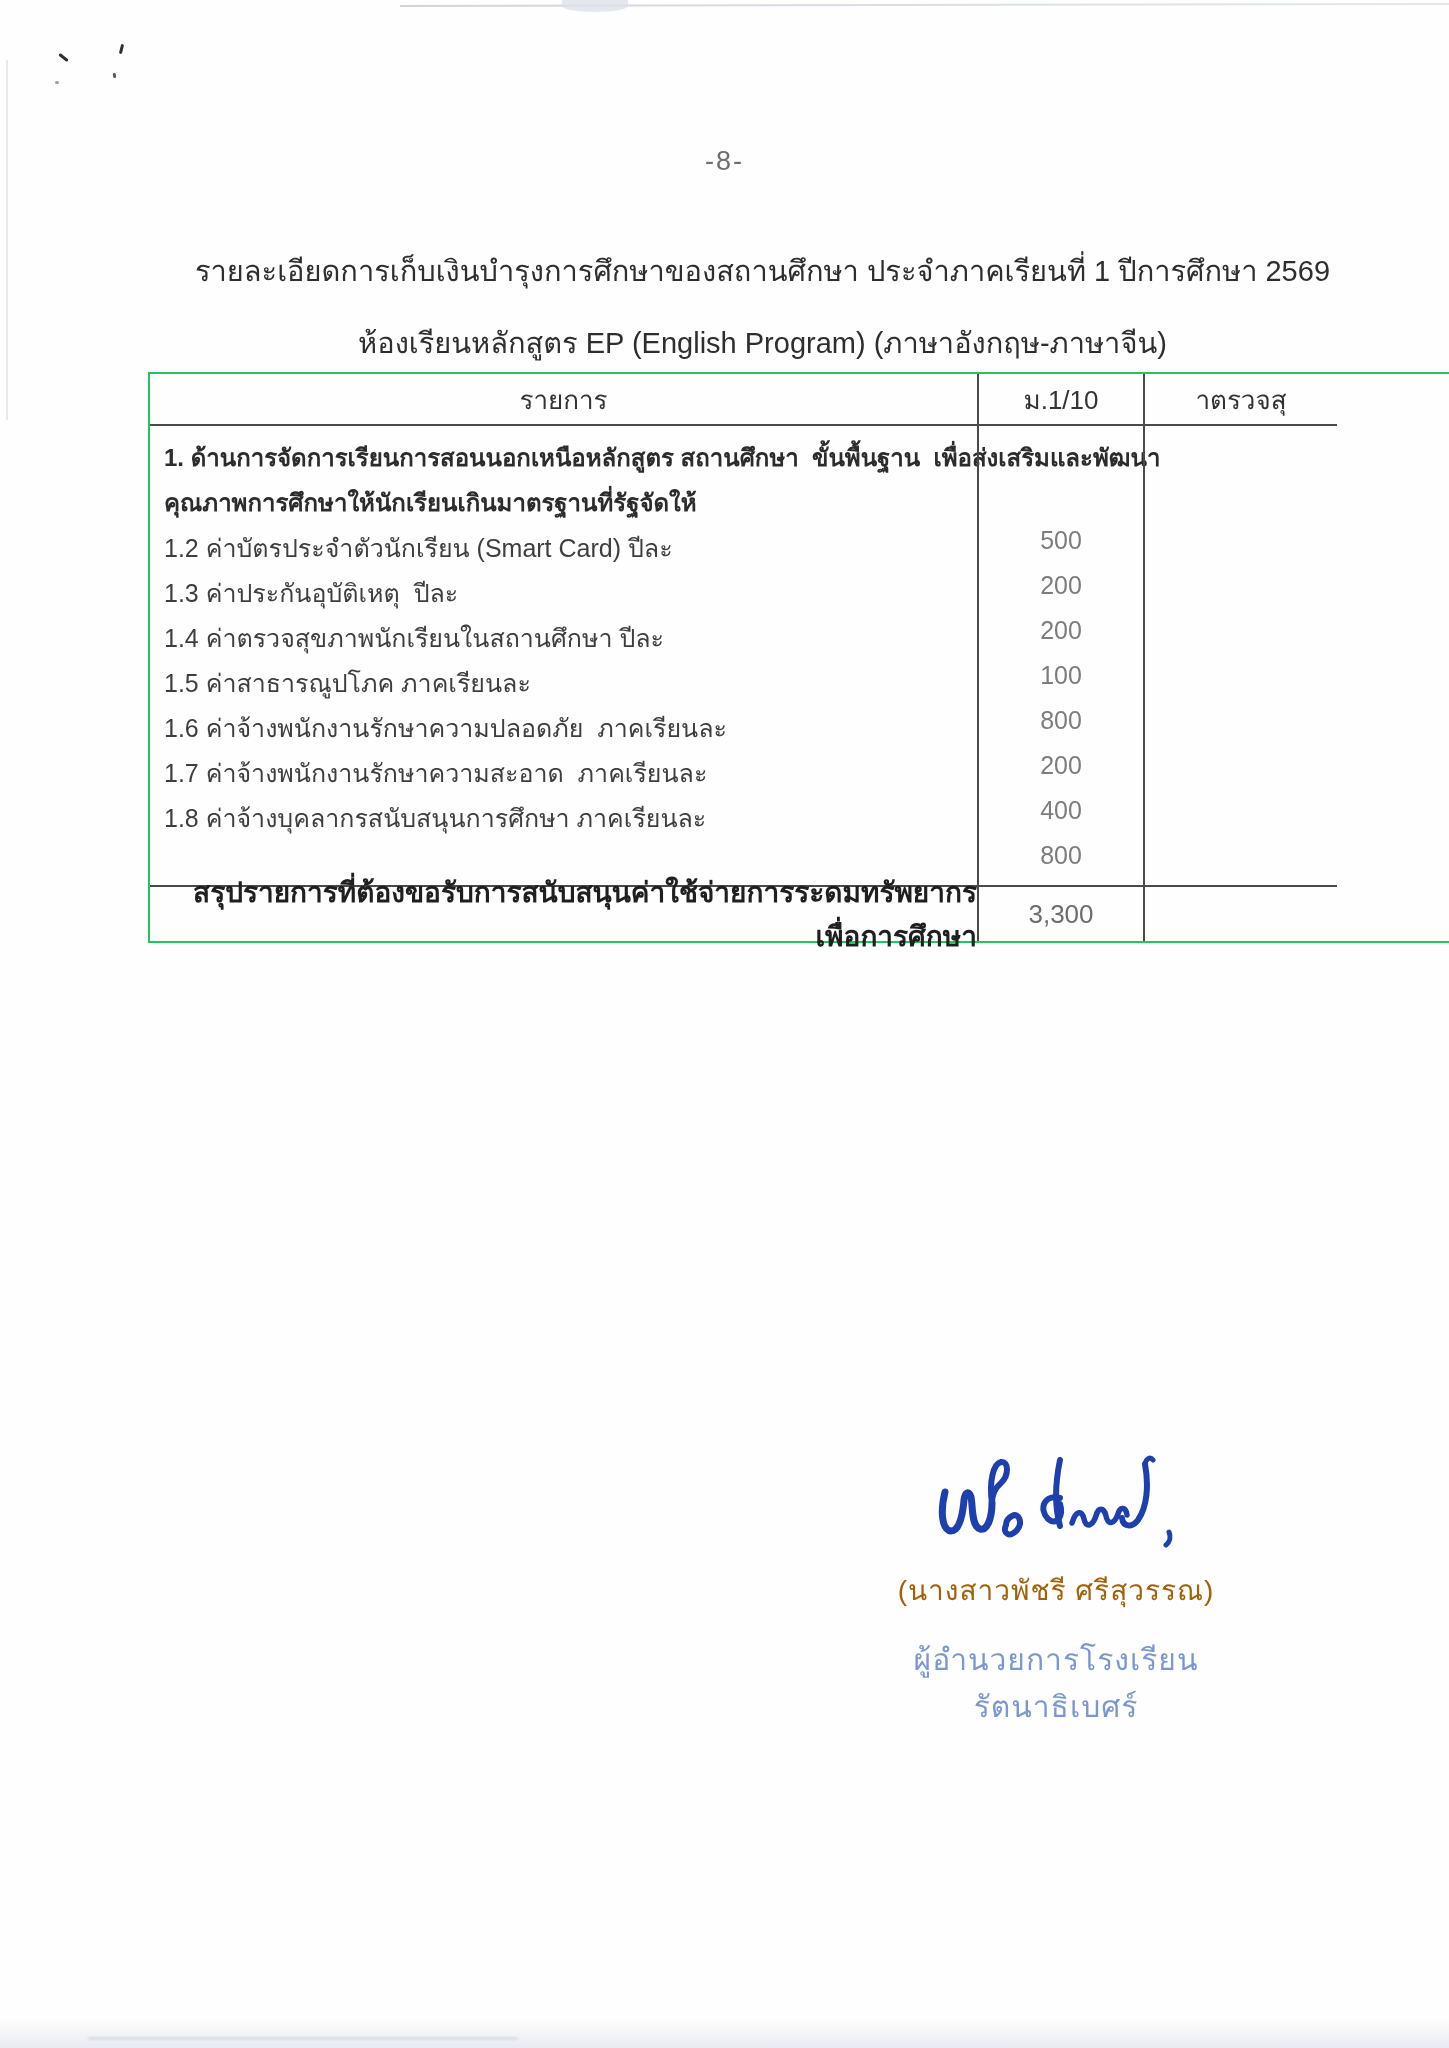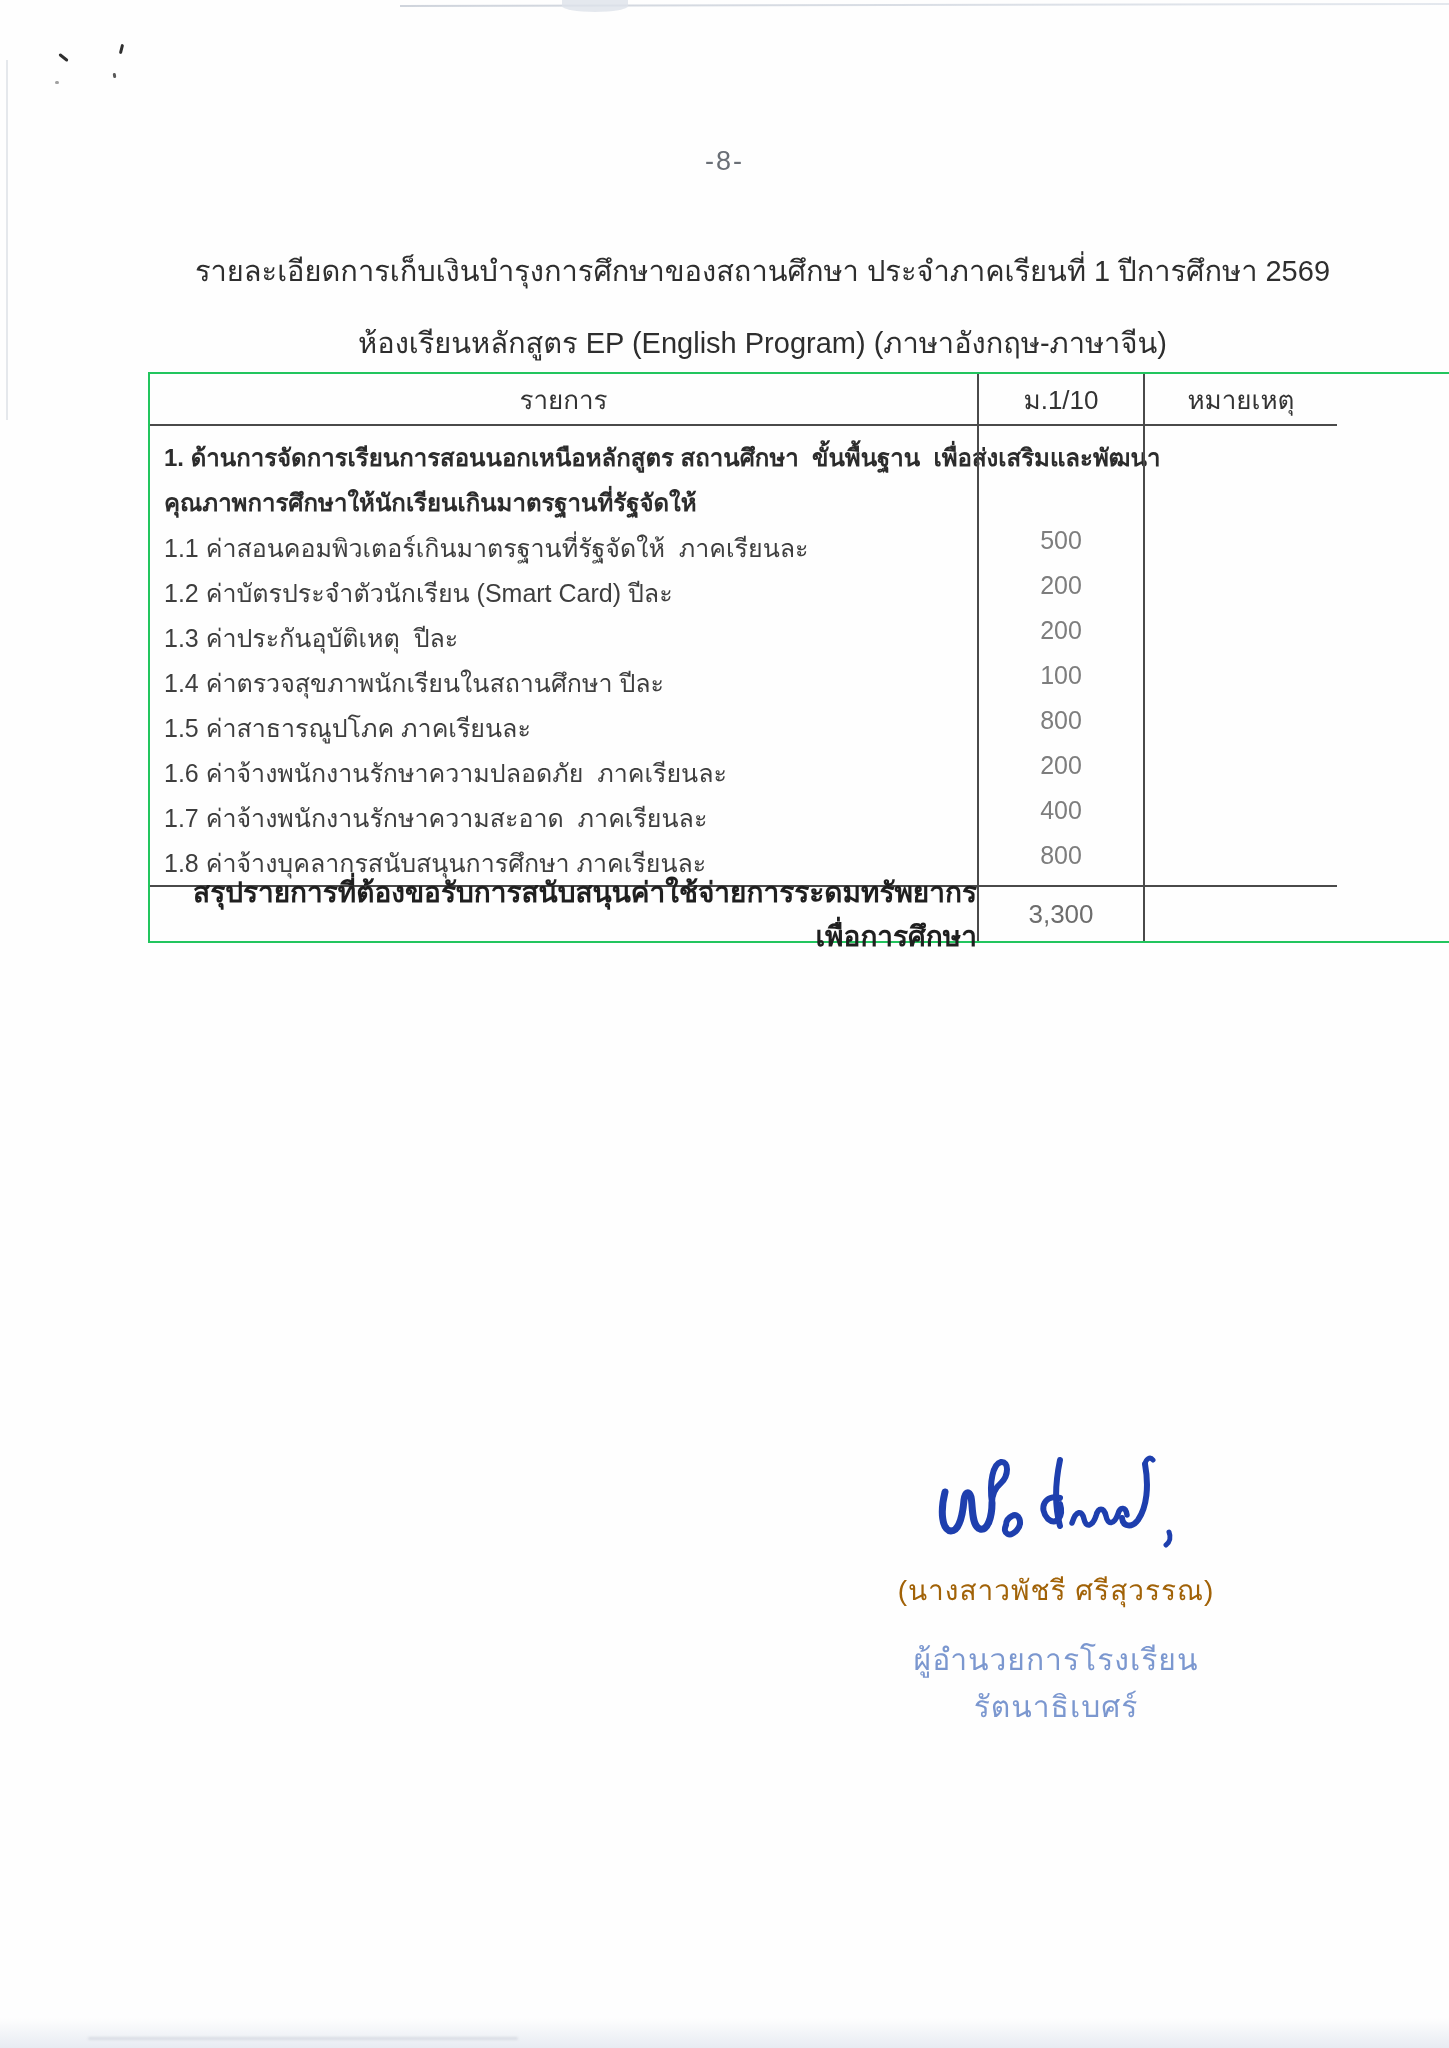--- a/index.html
+++ b/index.html
@@ -108,26 +108,25 @@
 
   <div class="doc-title">
     <div class="line1">รายละเอียดการเก็บเงินบำรุงการศึกษาของสถานศึกษา ประจำภาคเรียนที่ 1 ปีการศึกษา 2569</div>
     <div class="line2">ห้องเรียนหลักสูตร EP (English Program) (ภาษาอังกฤษ-ภาษาจีน)</div>
   </div>
 
   <div class="fee-table">
 
     <div class="cell hdr">รายการ</div>
     <div class="cell hdr v-line">ม.1/10</div>
-    <div class="cell hdr v-line">หมายเหตุ</div>
+    <div class="cell hdr v-line">าตรวจสุ</div>
 
     <div class="cell body-items">
       <div class="t-line section">1. ด้านการจัดการเรียนการสอนนอกเหนือหลักสูตร สถานศึกษา  ขั้นพื้นฐาน  เพื่อส่งเสริมและพัฒนา</div>
       <div class="t-line section">คุณภาพการศึกษาให้นักเรียนเกินมาตรฐานที่รัฐจัดให้</div>
-      <div class="t-line">1.1 ค่าสอนคอมพิวเตอร์เกินมาตรฐานที่รัฐจัดให้  ภาคเรียนละ</div>
       <div class="t-line">1.2 ค่าบัตรประจำตัวนักเรียน (Smart Card) ปีละ</div>
       <div class="t-line">1.3 ค่าประกันอุบัติเหตุ  ปีละ</div>
       <div class="t-line">1.4 ค่าตรวจสุขภาพนักเรียนในสถานศึกษา ปีละ</div>
       <div class="t-line">1.5 ค่าสาธารณูปโภค ภาคเรียนละ</div>
       <div class="t-line">1.6 ค่าจ้างพนักงานรักษาความปลอดภัย  ภาคเรียนละ</div>
       <div class="t-line">1.7 ค่าจ้างพนักงานรักษาความสะอาด  ภาคเรียนละ</div>
       <div class="t-line">1.8 ค่าจ้างบุคลากรสนับสนุนการศึกษา ภาคเรียนละ</div>
     </div>
 
     <div class="cell body-amounts v-line">

